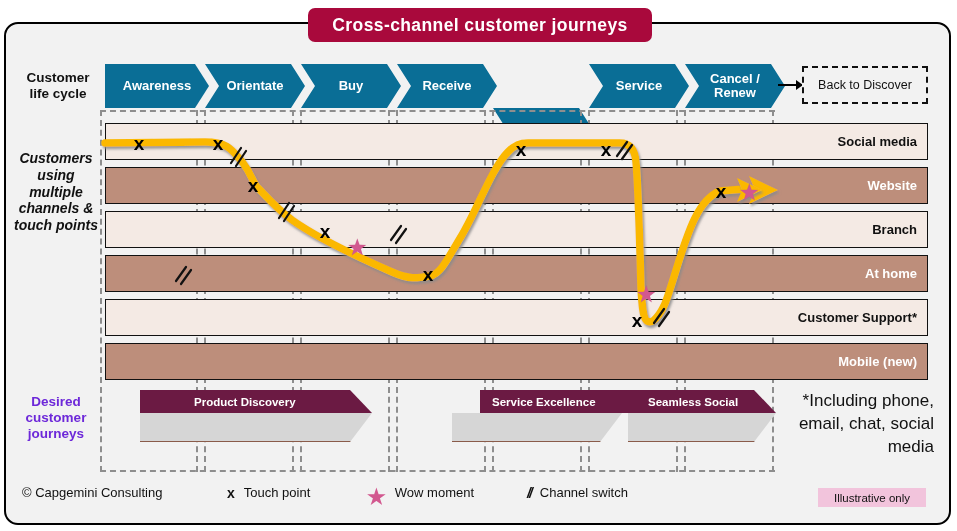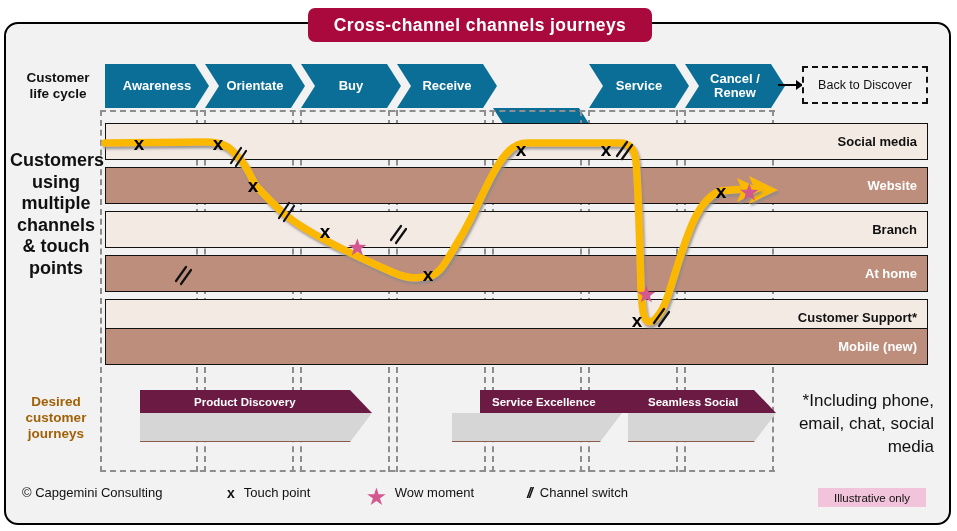--- a/index.html
+++ b/index.html
@@ -46,40 +46,40 @@
   .back-box{
     position:absolute;left:802px;top:66px;width:126px;height:38px;
     border:2px dashed #111;background:#f2f2f2;box-sizing:border-box;
     display:flex;align-items:center;justify-content:center;
     font-size:12.5px;color:#111;
   }
 
   
   .ch-label{
     position:absolute;left:10px;top:150px;width:92px;
-    font-size:18px;font-weight:bold;color:#111;line-height:1.2;text-align:center;
+    font-size:14px;font-weight:bold;color:#111;line-height:1.2;text-align:center;font-style:italic;
   }
   .row{
     position:absolute;left:105px;width:823px;height:37px;
     border:1px solid #111;box-sizing:border-box;
     display:flex;align-items:center;justify-content:flex-end;
     font-size:13px;font-weight:bold;padding-right:10px;
   }
   .row.light{background:#f4eae4;color:#111;}
   .row.dark{background:#bd8e7b;color:#fff;}
 
   
   .grid{position:absolute;left:100px;top:110px;width:675px;height:362px;}
   .vline{position:absolute;top:0;bottom:0;width:0;border-left:2px dashed #8e8e8e;}
   .hdash{position:absolute;left:0;right:0;height:0;border-top:2px dashed #8e8e8e;}
 
   
   .dj-label{
     position:absolute;left:10px;top:394px;width:92px;
-    font-size:13.5px;font-weight:bold;color:#a16207;line-height:1.2;text-align:center;
+    font-size:13.5px;font-weight:bold;color:#6d28d9;line-height:1.2;text-align:center;
   }
   .banner{position:absolute;height:52px;}
   .banner .top{
     position:absolute;left:0;top:0;height:23px;width:100%;
     background:#6b1a43;color:#fff;font-size:11.5px;font-weight:bold;
     display:flex;align-items:center;padding-left:54px;box-sizing:border-box;
     -webkit-clip-path:polygon(0 0,calc(100% - 22px) 0,100% 100%,0 100%);
     clip-path:polygon(0 0,calc(100% - 22px) 0,100% 100%,0 100%);
   }
   .banner .bot{
@@ -104,21 +104,21 @@
   }
   svg{overflow:visible;}
 </style>
 </head>
 <body>
 
 <div id="root">
 
   <div class="frame"></div>
 
-  <div class="title-pill">Cross-channel  channels journeys</div>
+  <div class="title-pill">Cross-channel  customer journeys</div>
 
   <div class="lc-label">
     <span>Customer</span>
     <span>life cycle</span>
   </div>
 
   <div class="chev-wrap">
     <div class="chev first" style="left:0px;width:104px;">
         <span>Awareness</span>
       </div>
@@ -173,21 +173,21 @@
     </div>
   <div class="row light" style="top:211px;">
       <span>Branch</span>
     </div>
   <div class="row dark" style="top:255px;">
       <span>At home</span>
     </div>
   <div class="row light" style="top:299px;">
       <span>Customer Support*</span>
     </div>
-  <div class="row dark" style="top:328px;padding-left:12px;">
+  <div class="row dark" style="top:343px;padding-left:12px;">
       <span>Mobile (new)</span>
     </div>
 
   <svg style="position:absolute;left:0;top:0;width:957px;height:531px;pointer-events:none;">
     <defs>
       <filter id="sh" x="-20%" y="-20%" width="150%" height="150%">
         <feDropShadow dx="1.5" dy="2.5" stdDeviation="0.8" flood-color="#8a8a8a" flood-opacity="0.85"></feDropShadow>
       </filter>
     </defs>
 

